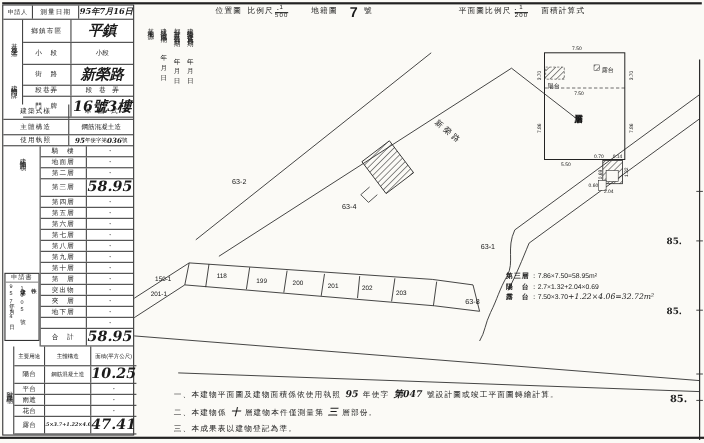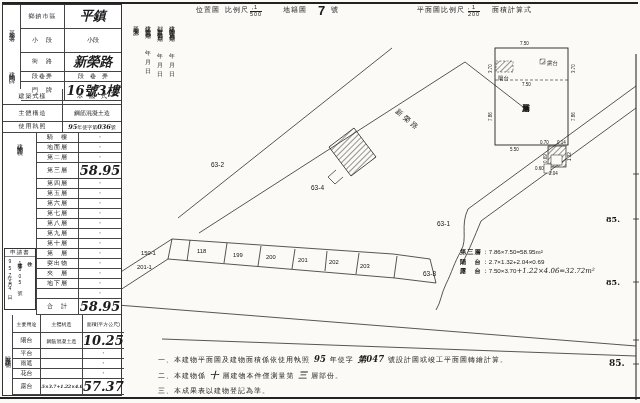--- a/index.html
+++ b/index.html
@@ -182,20 +182,25 @@
     <span class="t" style="left:331px">號</span>
     <span class="t" style="left:417px">平面圖</span>
     <span class="t" style="left:441px">比例尺：</span>
     <span class="t frac" style="left:468px">
       <span class="fn">1</span><span>200</span>
     </span>
     <span class="t" style="left:492px">面積計算式</span>
   </div>
 
   <div class="ltable">
+    <div class="trow">
+      <div class="app">申請人</div>
+      <div class="slab">測量日期</div>
+      <div class="sval hand">95年7月16日</div>
+    </div>
     <div class="sect site">
       <div class="narrow">
         <span class="vlab">基地坐落</span>
       </div>
       <div class="rows">
   <div class="lrow">
     <div class="lbl">鄉鎮市區</div>
     <div class="val hand">平鎮</div>
   </div>
 
@@ -373,21 +378,21 @@
 
   <div class="arow">
     <div class="au">花台</div>
     <div class="as"></div>
     <div class="aa">・</div>
   </div>
 
   <div class="arow">
     <div class="au">露台</div>
     <div class="as hand scrib">7.5×3.7+1.22×4.06</div>
-    <div class="aa hand">57.37</div>
+    <div class="aa hand">47.41</div>
   </div>
 
 </div>
       </div>
     </div>
     <div class="receipt">
       <div class="rtitle">申請書</div>
       <div class="rcols">
         <span class="rv">95年7月14日</span>
         <span class="rv">建字第1005號</span>

